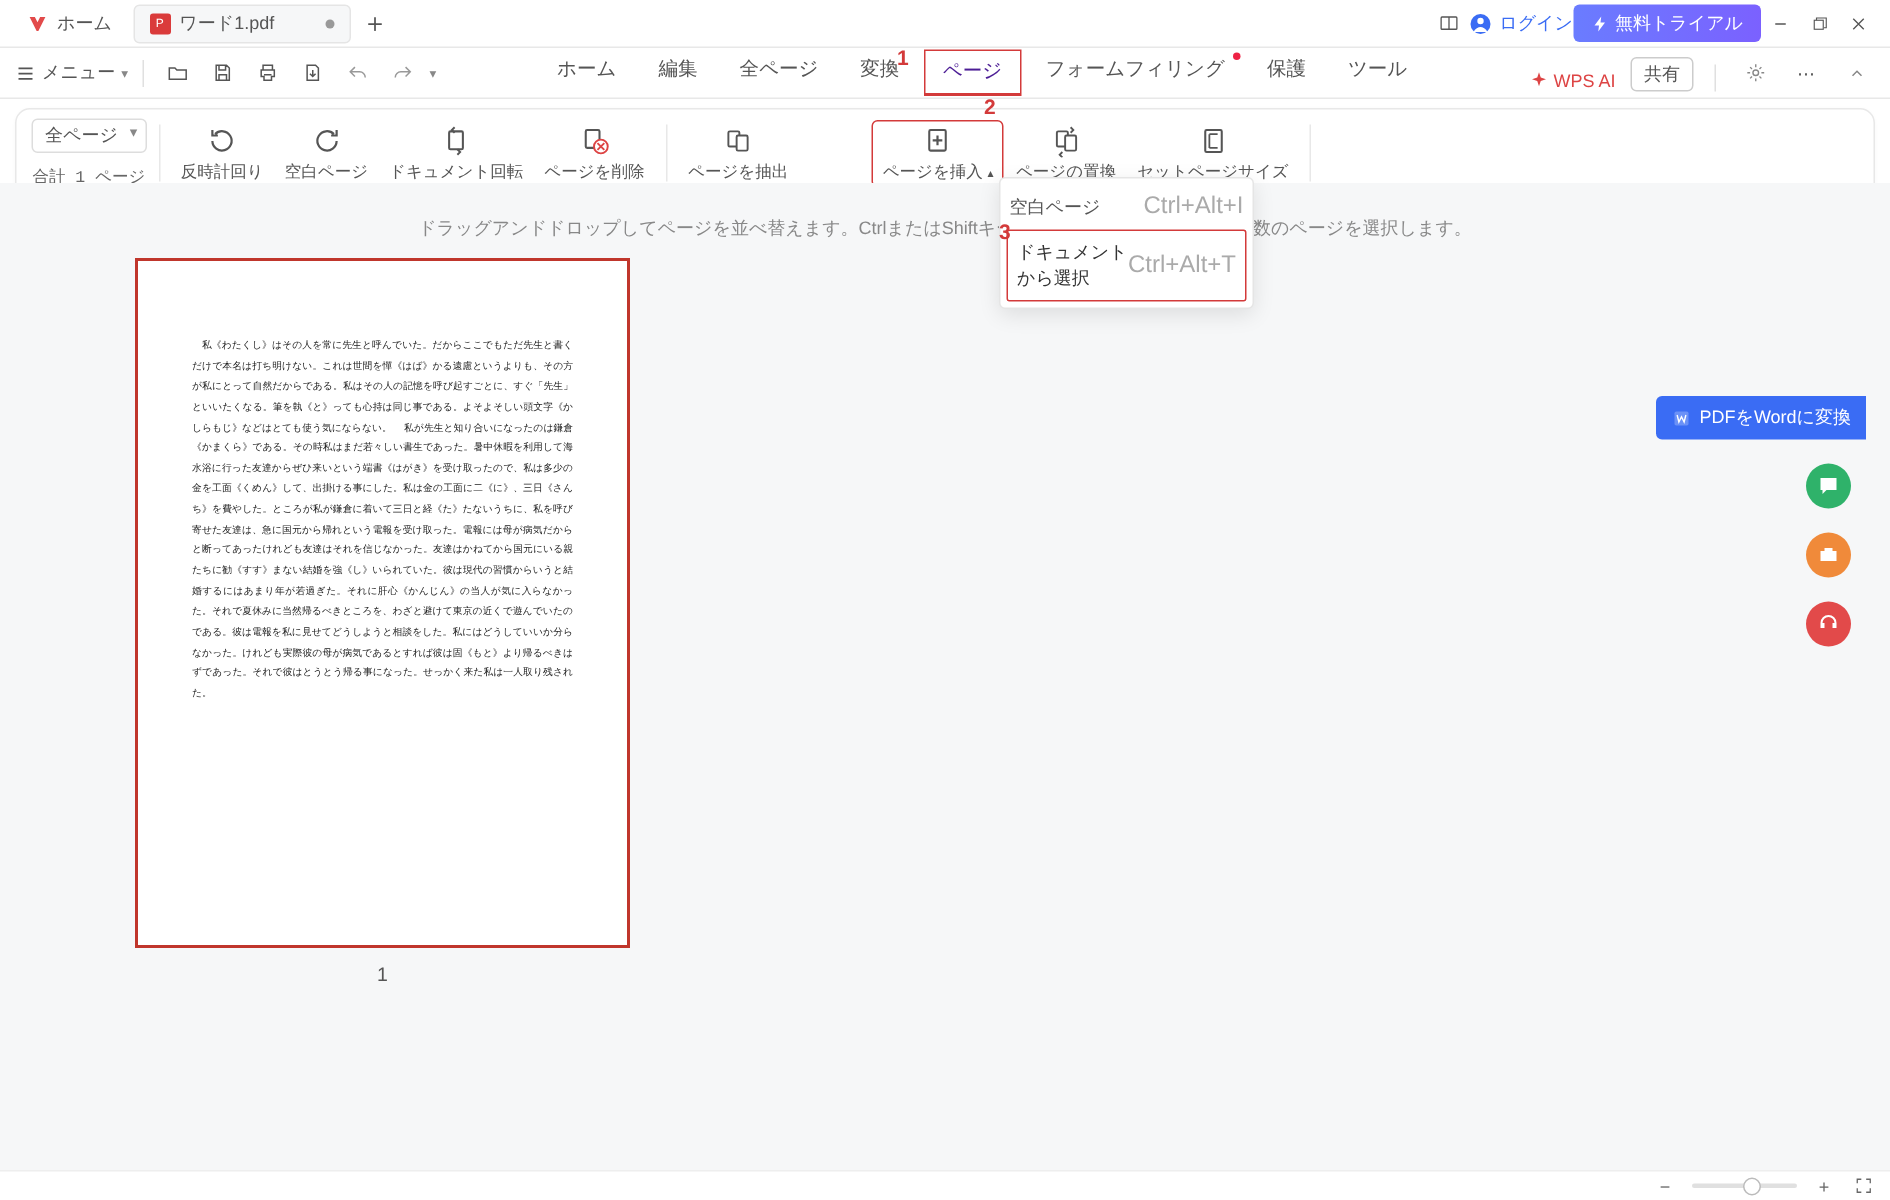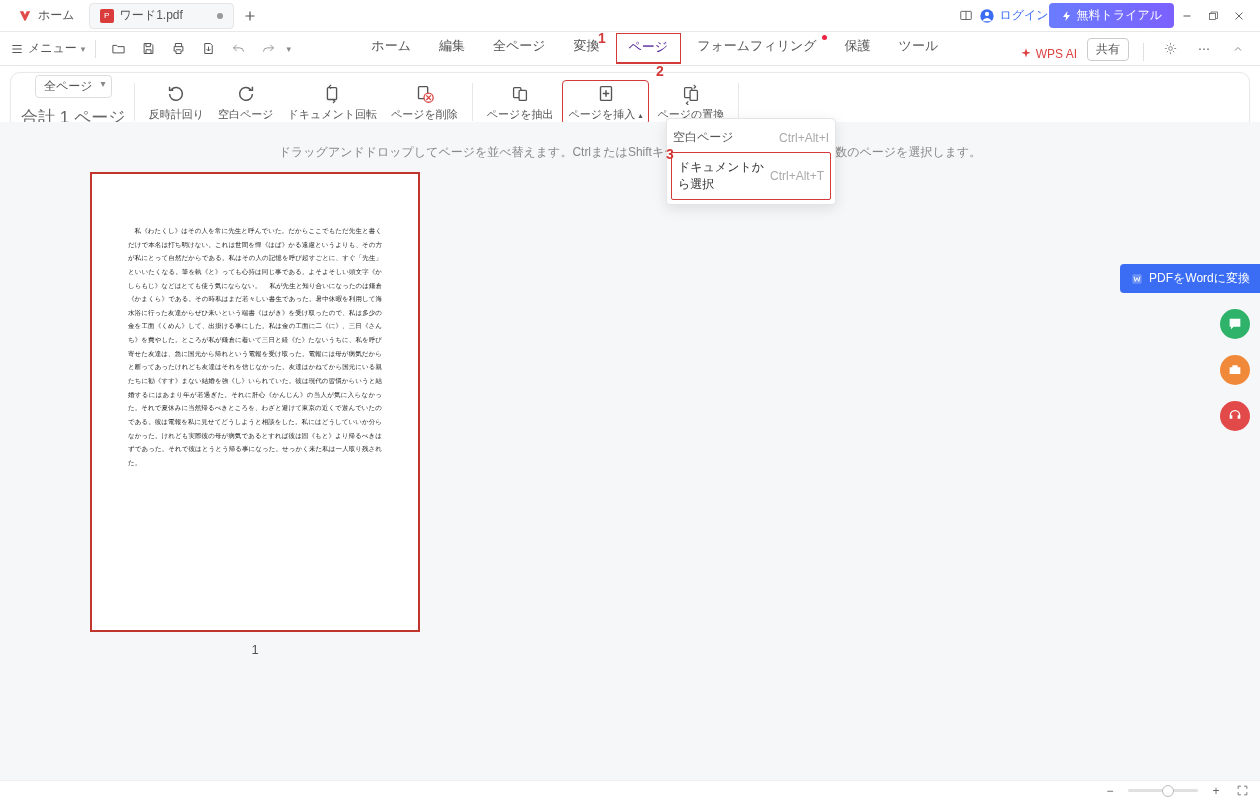--- a/index.html
+++ b/index.html
@@ -33,43 +33,43 @@
 .wps-ai { color:#d44; display:flex; align-items:center; gap:3px; font-size:12px; }
 .share-btn { border:1px solid #ccc; border-radius:4px; padding:2px 8px; font-size:12px; color:#555; }
 
 
 .ribbon-wrap { padding:6px 10px 0 10px; }
 .ribbon { background:#fff; border:1px solid #e8e8e8; border-radius:10px; height:60px; display:flex; align-items:stretch; padding:4px 6px; gap:2px; box-shadow: 0 1px 3px rgba(0,0,0,.03); }
 .ribbon-group { display:flex; align-items:center; gap:2px; }
 .rsep { width:1px; background:#e8e8e8; margin:6px 6px; }
 .rbtn { display:flex; flex-direction:column; align-items:center; justify-content:center; min-width:56px; padding:2px 6px; gap:2px; color:#555; font-size:11px; border-radius:4px; }
 .rbtn svg { width:22px; height:22px; }
-.rbtn.active { border:1.5px solid #d33a3a; }
+.rbtn.active { border:1.5px solid #d33a3a;margin-left:48px; }
 .page-select { border:1px solid #ddd; border-radius:4px; font-size:12px; padding:2px 18px 2px 8px; color:#555; position:relative; }
 .page-select::after { content:"▾"; position:absolute; right:5px; top:2px; font-size:10px; color:#888; }
-.total-line { font-size:17px; color:#666; margin-top:6px; text-align:right; }
+.total-line { font-size:11px; color:#666; margin-top:6px; text-align:right;font-family:Liberation Mono, monospace; }
 
 
 .dropdown { position:absolute; left: 666px; top: 118px; width: 170px; background:#fff; border:1px solid #e5e5e5; border-radius:4px; box-shadow:0 4px 14px rgba(0,0,0,.1); padding:4px 0; z-index:50; }
 .dd-item { display:flex; align-items:center; justify-content:space-between; padding:6px 6px; font-size:12px; color:#555; }
-.dd-item .sc { color:#aaa; font-size:12px; }
+.dd-item .sc { color:#aaa; font-size:16px; }
 .dd-item.hl { border:1px solid #d33a3a; margin:0 4px; border-radius:2px; color:#333; }
 
 
 .callout { position:absolute; color:#d33a3a; font-weight:bold; font-size:14px; z-index:60; }
 
 
 .canvas { position:absolute; left:0; right:0; top:122px; bottom:20px; background:#f6f7f8; overflow:hidden; }
 .hint { text-align:center; color:#888; font-size:12px; margin-top:22px; }
 .page { position:absolute; left:90px; top:50px; width:330px; height:460px; background:#fff; border:2px solid #c0362c; }
 .page-inner { padding:50px 36px 30px 36px; font-size:6.5px; line-height:2.1; color:#222; text-align:justify; font-family:"MS Mincho","Hiragino Mincho Pro",serif; }
 .page-num { position:absolute; left:90px; top:520px; width:330px; text-align:center; color:#555; font-size:13px; }
 
 
-.float-right { position:absolute; right:0; top:142px; display:flex; flex-direction:column; gap:16px; align-items:flex-end; }
+.float-right { position:absolute; right:16px; top:142px; display:flex; flex-direction:column; gap:16px; align-items:flex-end; }
 .convert-btn { background:#3a6cf4; color:#fff; padding:6px 10px; border-radius:4px 0 0 4px; font-size:12px; display:flex; align-items:center; gap:5px; }
 .fab { width:30px; height:30px; border-radius:50%; display:flex; align-items:center; justify-content:center; color:#fff; font-size:14px; margin-right:10px; }
 .fab.g { background:#2fb26a; }
 .fab.o { background:#f08a3a; }
 .fab.r { background:#e24a4a; }
 
 
 .status { position:absolute; left:0; right:0; bottom:0; height:20px; border-top:1px solid #eee; display:flex; align-items:center; justify-content:flex-end; gap:10px; padding:0 10px; color:#666; font-size:12px; background:#fff; }
 .slider { width:70px; height:3px; background:#e0e0e0; position:relative; border-radius:2px; }
 .slider::after { content:""; position:absolute; left:34px; top:-4px; width:10px; height:10px; border-radius:50%; background:#fff; border:1px solid #bbb; }
@@ -269,20 +269,27 @@
       <span><span>ページを挿入</span> <span style="font-size:8px">▴</span></span>
     </div>
     <div class="rbtn">
       <svg viewBox="0 0 24 24">
             <rect x="5" y="5" width="8" height="11" rx="1" fill="none" stroke="#555" stroke-width="1.4"></rect>
             <rect x="11" y="8" width="8" height="11" rx="1" fill="#fff" stroke="#555" stroke-width="1.4"></rect>
             <path d="M9 20l-2 2 2 2M15 2l2 2-2 2" fill="none" stroke="#555" stroke-width="1.3"></path>
           </svg>
       <span>ページの置換</span>
     </div>
+    <div class="rbtn">
+      <svg viewBox="0 0 24 24">
+            <rect x="6" y="4" width="12" height="16" rx="1" fill="none" stroke="#555" stroke-width="1.5"></rect>
+            <path d="M9 7v10M9 7h6M9 17h6" stroke="#555" stroke-width="1.3"></path>
+          </svg>
+      <span>セットページサイズ</span>
+    </div>
   </div>
   <div class="rsep"></div>
 </div>
 </div>
 
 <div class="dropdown">
   <div class="dd-item">
     <span>空白ページ</span>
     <span class="sc">Ctrl+Alt+I</span>
   </div>

